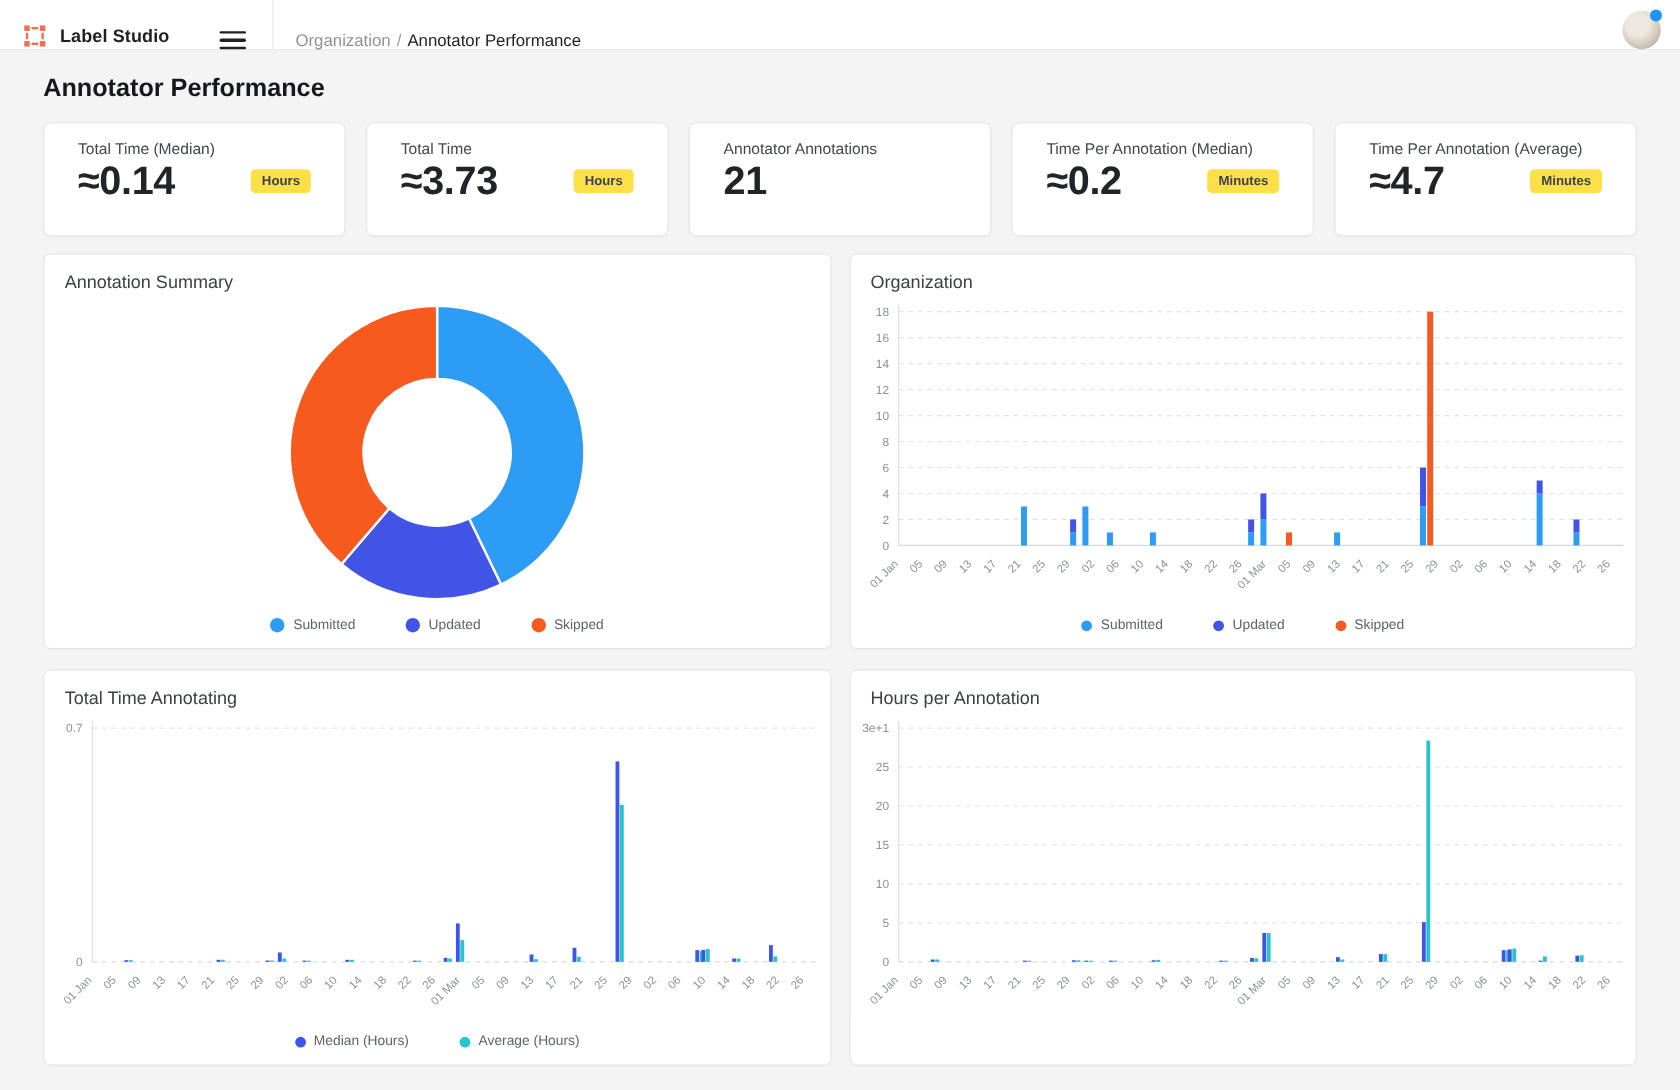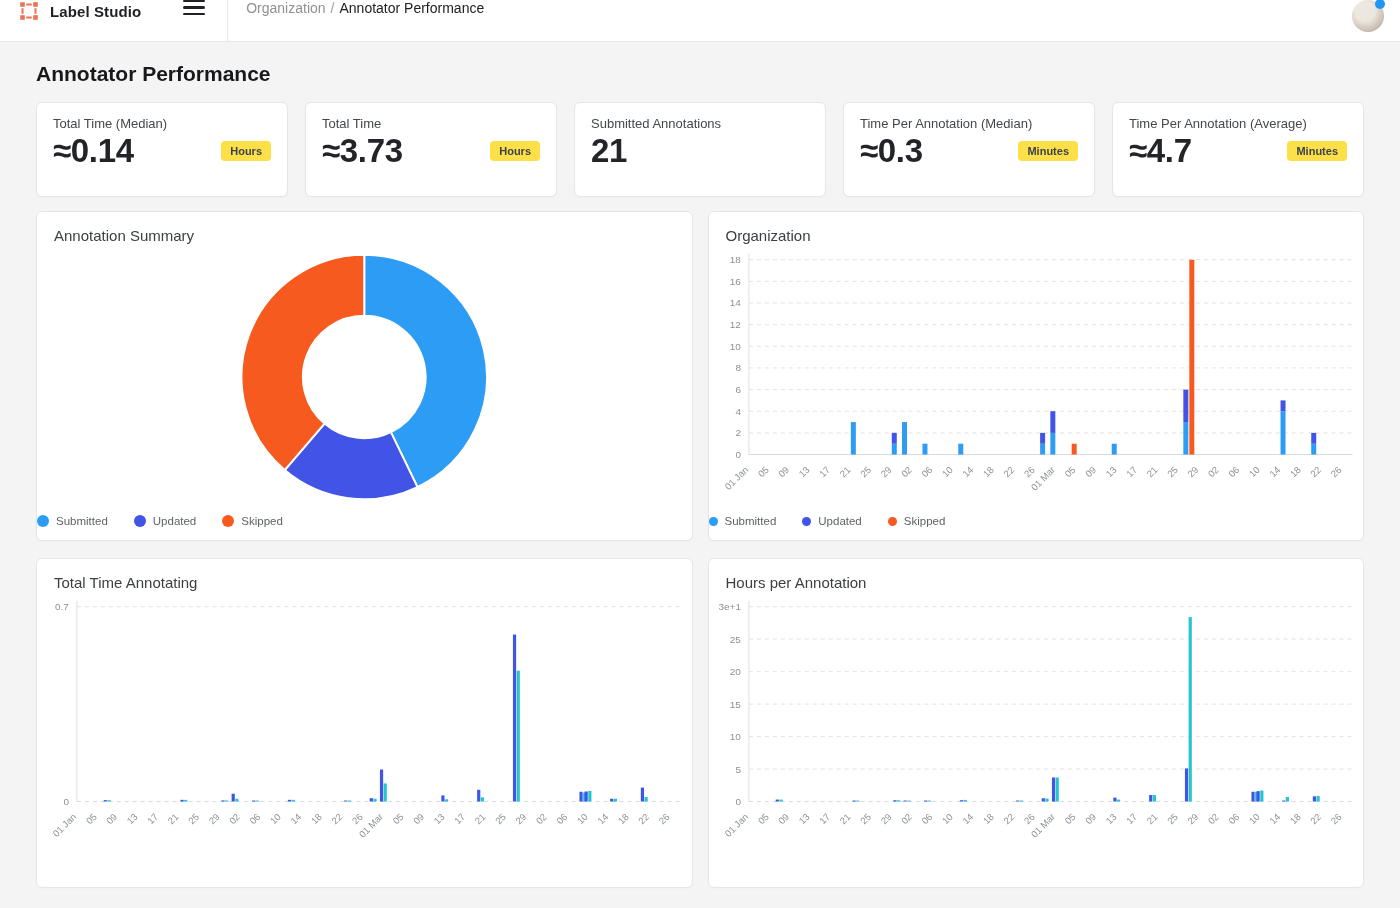--- a/index.html
+++ b/index.html
@@ -1,52 +1,52 @@
 <!DOCTYPE html>
 <html><head>
 <meta charset="utf-8">
 <style>
   * { margin:0; padding:0; box-sizing:border-box; }
   html,body { width:1400px; height:908px; }
   body { font-family:"Liberation Sans", sans-serif; background:#f4f4f5; color:#1f2023; overflow:hidden; }
 
   
-  .topbar { height:42px; background:#fff; border-bottom:1px solid #e7e7e9; display:flex; align-items:flex-start; position:relative; }
+  .topbar { height:42px; background:#fff; border-bottom:1px solid #e7e7e9; display:flex; align-items:flex-end; position:relative; }
   .logo-wrap { display:flex; align-items:center; padding-left:18px; }
   .app-name { font-size:15px; font-weight:700; margin-left:10px; letter-spacing:.1px; }
   .hamburger { margin-left:42px; width:22px; height:15px; display:flex; flex-direction:column; justify-content:space-between; cursor:pointer; }
   .hamburger span { display:block; height:2.4px; background:#202124; border-radius:2px; }
   .topbar-divider { width:1px; height:42px; background:#e7e7e9; margin-left:22px; }
   .breadcrumb { display:flex; align-items:center; margin-left:18px; font-size:14px; gap:5px; }
   .crumb-muted { color:#8f9195; cursor:pointer; }
   .crumb-sep { color:#9aa0a6; }
   .crumb-current { color:#202124; }
   .topbar-spacer { flex:1; }
   .avatar { width:32px; height:32px; border-radius:50%; margin-right:16px; position:relative;
             background:radial-gradient(circle at 40% 35%, #ece7df 0 35%, #c9beb1 70%, #8d8377 100%); cursor:pointer; }
   .avatar-dot { position:absolute; top:-1px; right:-1px; width:10px; height:10px; border-radius:50%; background:#1e96f3; }
 
   
   .content { padding:0 36px; }
   h1.page-title { font-size:21px; font-weight:700; color:#17181a; margin:20px 0 16px; }
 
   .cards { display:grid; grid-template-columns:repeat(5,1fr); gap:17px; }
-  .card { background:#fff; border:1px solid #e5e6e8; border-radius:6px; height:95px; padding:13px 16px; box-shadow:0 1px 2px rgba(0,0,0,.02); }
+  .card { background:#fff; border:1px solid #e5e6e8; border-radius:6px; height:95px; padding:13px 28px; box-shadow:0 1px 2px rgba(0,0,0,.02); }
   .card-label { font-size:13px; color:#44474d; }
   .card-row { display:flex; align-items:center; justify-content:space-between; margin-top:1px; }
   .card-value { font-size:33px; font-weight:700; color:#222428; letter-spacing:-.3px; }
   .unit-badge { background:#fde047; color:#3c4350; font-size:11px; font-weight:700; padding:4px 9px; border-radius:4px; }
   .unit-badge:empty { display:none; }
 
   .panels { display:grid; grid-template-columns:1fr 1fr; gap:17px 15px; margin-top:14px; }
   .panel { background:#fff; border:1px solid #e5e6e8; border-radius:6px; height:330px; position:relative; box-shadow:0 1px 2px rgba(0,0,0,.02);padding-left:28px; }
   .panel-title { position:absolute; top:15px; left:17px; font-size:15px; color:#3c4043; }
   .panel svg { position:absolute; inset:0; width:100%; height:100%; }
 
-  .legend { position:absolute; left:0; right:0; bottom:13px; display:flex; justify-content:flex-start; gap:26px; }
+  .legend { position:absolute; left:0; right:0; bottom:13px; display:flex; justify-content:center; gap:42px; }
   .legend-item { display:flex; align-items:center; gap:7px; cursor:pointer; }
   .legend-dot { width:9px; height:9px; border-radius:50%; }
   .legend.big .legend-dot { width:12px; height:12px; }
   .legend-label { font-size:11.5px; color:#5f6368; }
 </style>
 </head>
 <body>
 
 <header class="topbar">
   <div class="logo-wrap">
@@ -88,30 +88,30 @@
       </div>
     </div>
     <div class="card">
       <div class="card-label">Total Time</div>
       <div class="card-row">
         <div class="card-value">≈3.73</div>
         <span class="unit-badge">Hours</span>
       </div>
     </div>
     <div class="card">
-      <div class="card-label">Submitted Annotations</div>
+      <div class="card-label">Annotator Annotations</div>
       <div class="card-row">
         <div class="card-value">21</div>
 
       </div>
     </div>
     <div class="card">
       <div class="card-label">Time Per Annotation (Median)</div>
       <div class="card-row">
-        <div class="card-value">≈0.3</div>
+        <div class="card-value">≈0.2</div>
         <span class="unit-badge">Minutes</span>
       </div>
     </div>
     <div class="card">
       <div class="card-label">Time Per Annotation (Average)</div>
       <div class="card-row">
         <div class="card-value">≈4.7</div>
         <span class="unit-badge">Minutes</span>
       </div>
     </div>
@@ -293,20 +293,30 @@
           <rect x="480.73220338983054" y="112.39999999999998" width="3.2" height="131.60000000000002" fill="#26c5ce"></rect>
           <rect x="543.6847457627119" y="234.2" width="3.2" height="9.800000000000011" fill="#3e55e9"></rect>
           <rect x="547.3847457627119" y="235.04" width="3.2" height="8.960000000000008" fill="#26c5ce"></rect>
           <rect x="548.8118644067797" y="233.92" width="3.2" height="10.080000000000013" fill="#3e55e9"></rect>
           <rect x="552.5118644067796" y="233.36" width="3.2" height="10.639999999999986" fill="#26c5ce"></rect>
           <rect x="574.4474576271186" y="241.2" width="3.2" height="2.8000000000000114" fill="#3e55e9"></rect>
           <rect x="578.1474576271186" y="241.2" width="3.2" height="2.8000000000000114" fill="#26c5ce"></rect>
           <rect x="605.2101694915254" y="230" width="3.2" height="14" fill="#3e55e9"></rect>
           <rect x="608.9101694915254" y="239.52" width="3.2" height="4.47999999999999" fill="#26c5ce"></rect>
         </svg>
+      <div class="legend">
+          <div class="legend-item">
+            <span class="legend-dot" style="background: rgb(62, 85, 233);"></span>
+            <span class="legend-label">Median (Hours)</span>
+          </div>
+          <div class="legend-item">
+            <span class="legend-dot" style="background: rgb(38, 197, 206);"></span>
+            <span class="legend-label">Average (Hours)</span>
+          </div>
+        </div>
     </div>
     <div class="panel">
       <div class="panel-title">Hours per Annotation</div>
       <svg viewBox="0 0 656 330" preserveAspectRatio="none">
           <line x1="40" y1="48" x2="645" y2="48" stroke="#e3e3e3" stroke-width="1" stroke-dasharray="4 4"></line>
           <text x="32" y="51.5" text-anchor="end" font-size="10" fill="#8b9196">3e+1</text>
           <line x1="40" y1="80.66666666666666" x2="645" y2="80.66666666666666" stroke="#e3e3e3" stroke-width="1" stroke-dasharray="4 4"></line>
           <text x="32" y="84.16666666666666" text-anchor="end" font-size="10" fill="#8b9196">25</text>
           <line x1="40" y1="113.33333333333334" x2="645" y2="113.33333333333334" stroke="#e3e3e3" stroke-width="1" stroke-dasharray="4 4"></line>
           <text x="32" y="116.83333333333334" text-anchor="end" font-size="10" fill="#8b9196">20</text>

